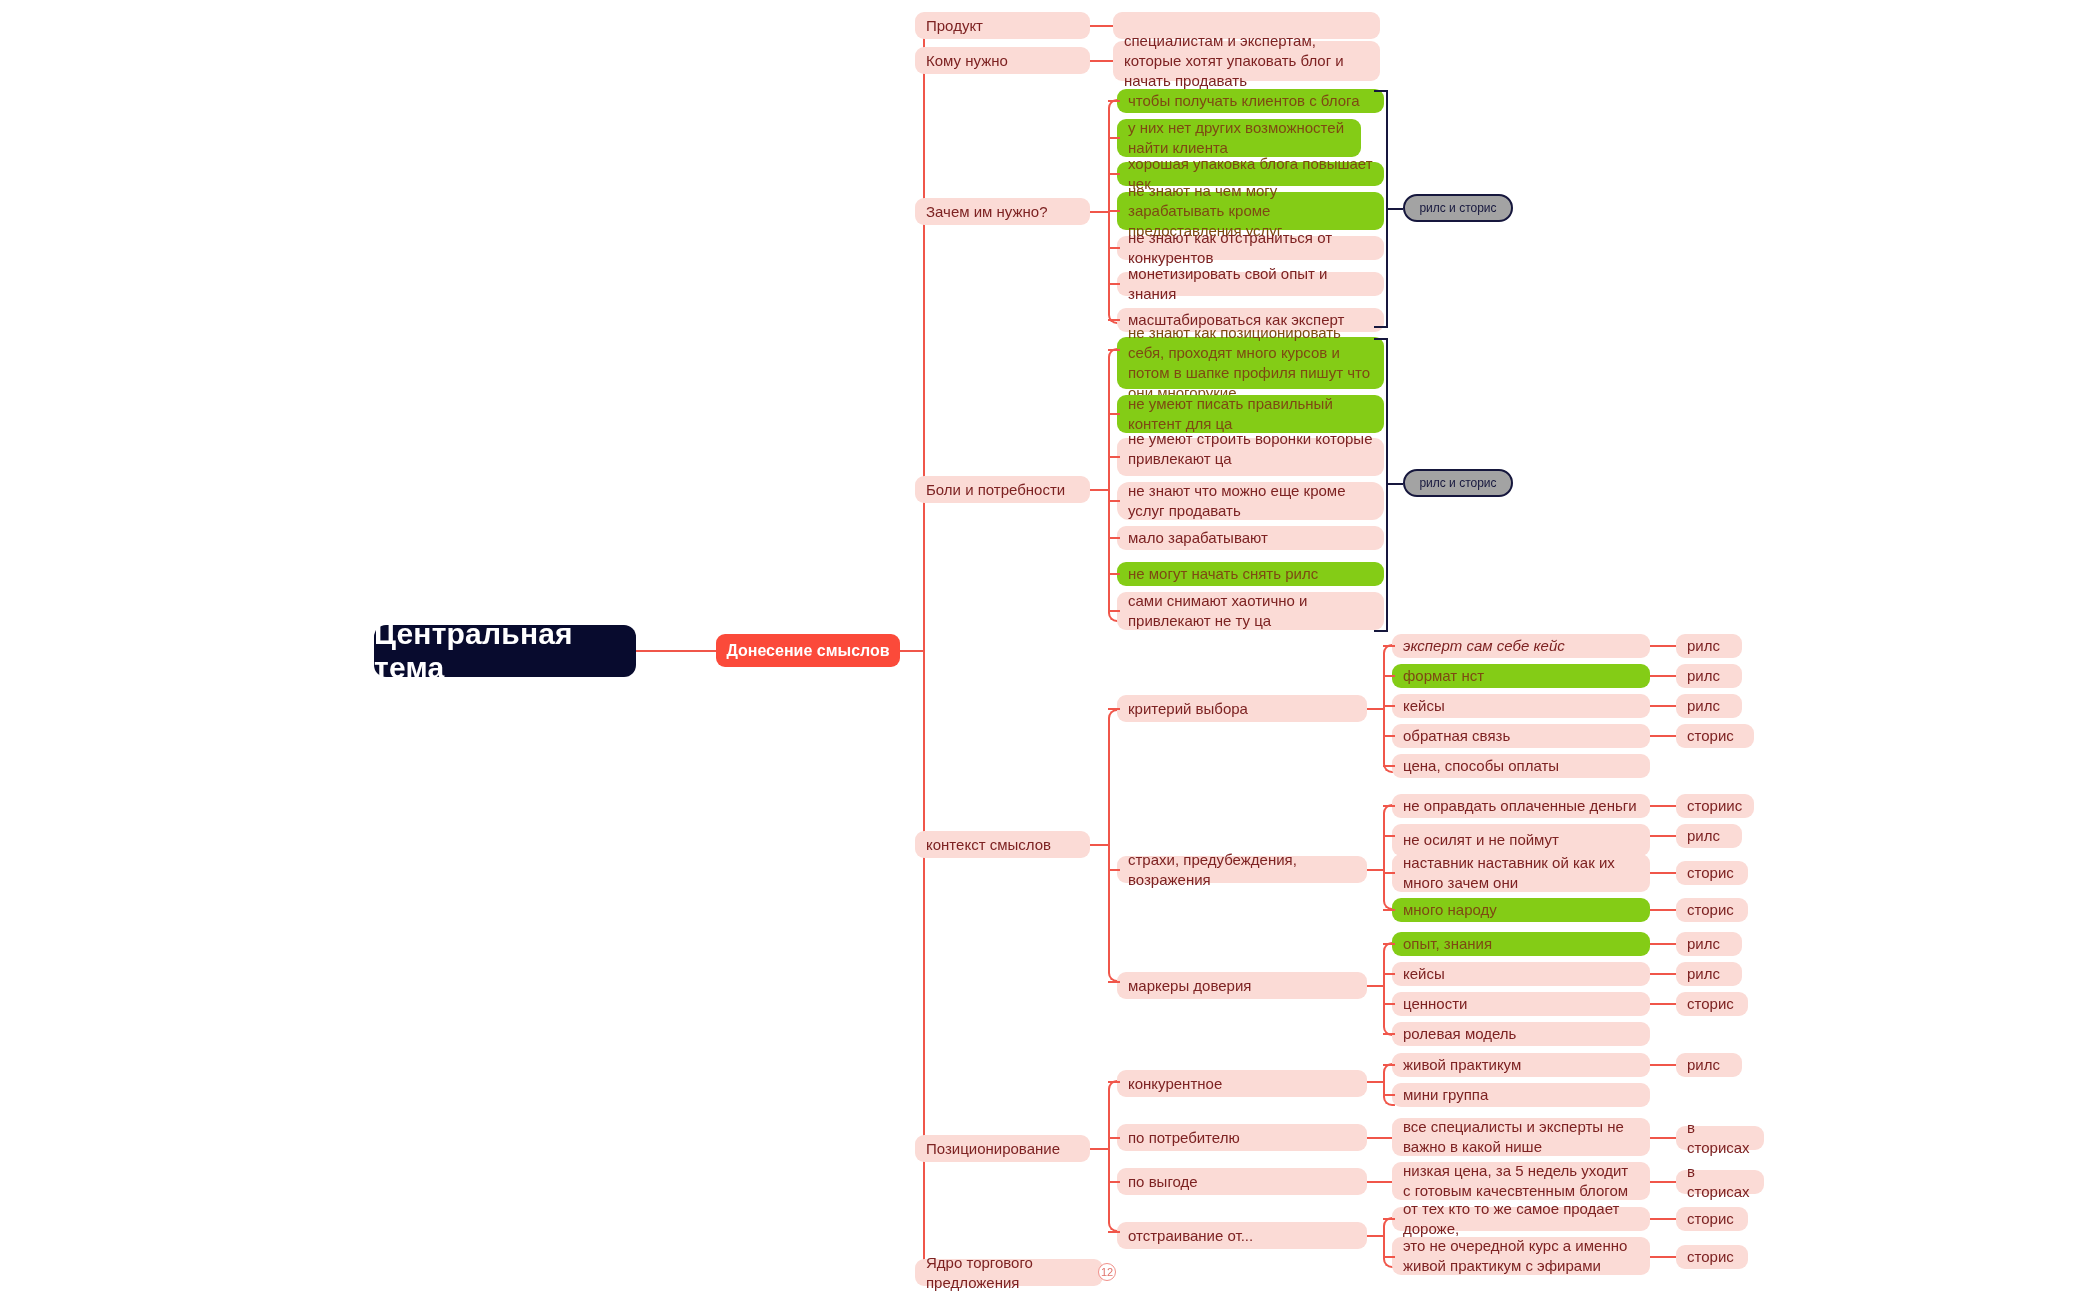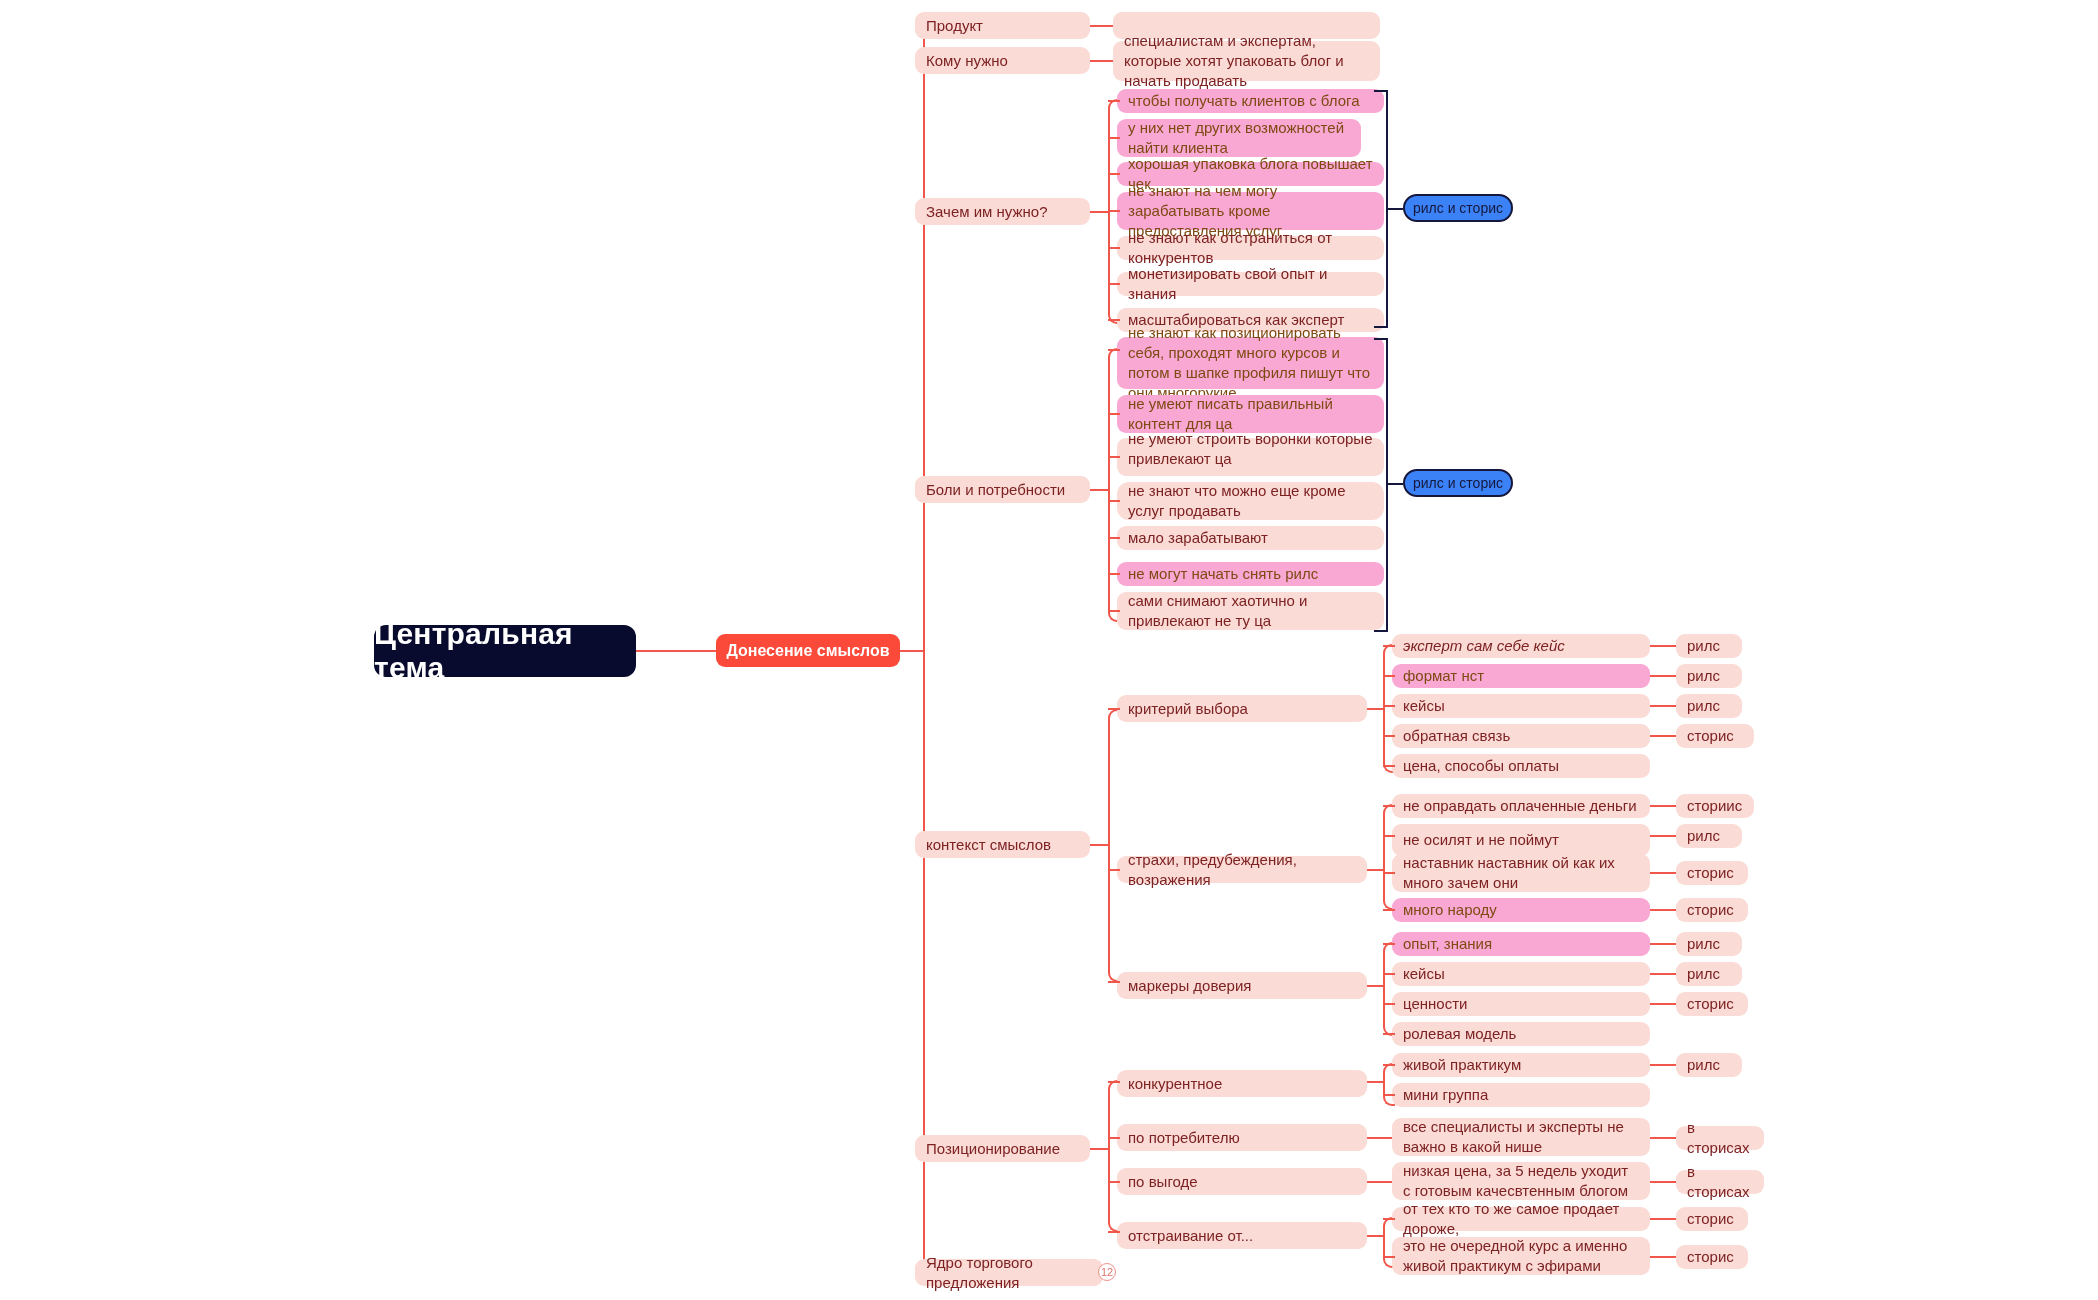--- a/index.html
+++ b/index.html
@@ -21,21 +21,21 @@
     box-sizing:border-box;
     border-radius:9px;
     background:#fbdbd6;
     color:#7d2222;
     font-size:15px;
     line-height:1.32;
     padding:7px 11px;
     display:flex;
     align-items:center;
   }
-  .node.yellow{ background:#f9a8d4; color:#7d4a12; }
+  .node.yellow{ background:#84cc16; color:#7d4a12; }
   .node.empty{ color:transparent; }
 
   
   .root{
     position:absolute;
     background:#080b2e;
     color:#ffffff;
     border-radius:12px;
     font-size:30px;
     font-weight:bold;
@@ -58,23 +58,23 @@
     justify-content:center;
     box-sizing:border-box;
   }
 
   
   .pill{
     position:absolute;
     box-sizing:border-box;
     border:2px solid #16173d;
     border-radius:14px;
-    background:#3b82f6;
+    background:#a3a3a3;
     color:#16173d;
-    font-size:14px;
+    font-size:12px;
     display:flex;
     align-items:center;
     justify-content:center;
   }
 
   
   .ln{ position:absolute; background:#f0564a; }
   .ln.h{ height:2px; }
   .ln.v{ width:2px; }
   .ln.navy{ background:#16173d; }

